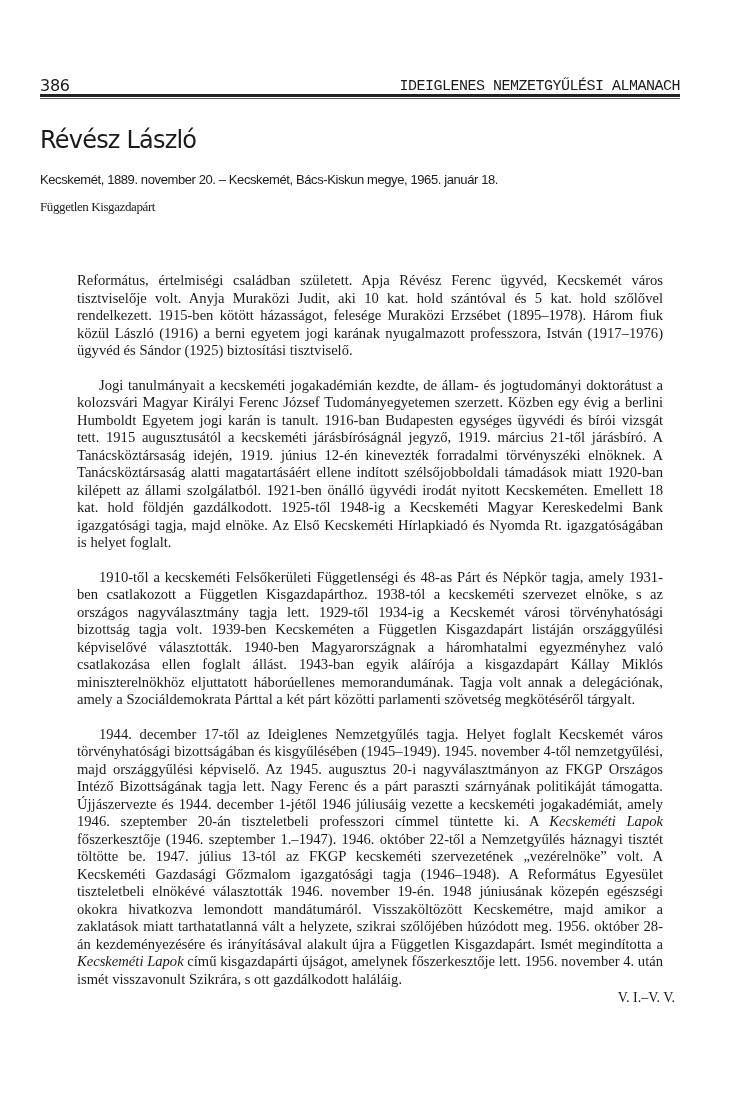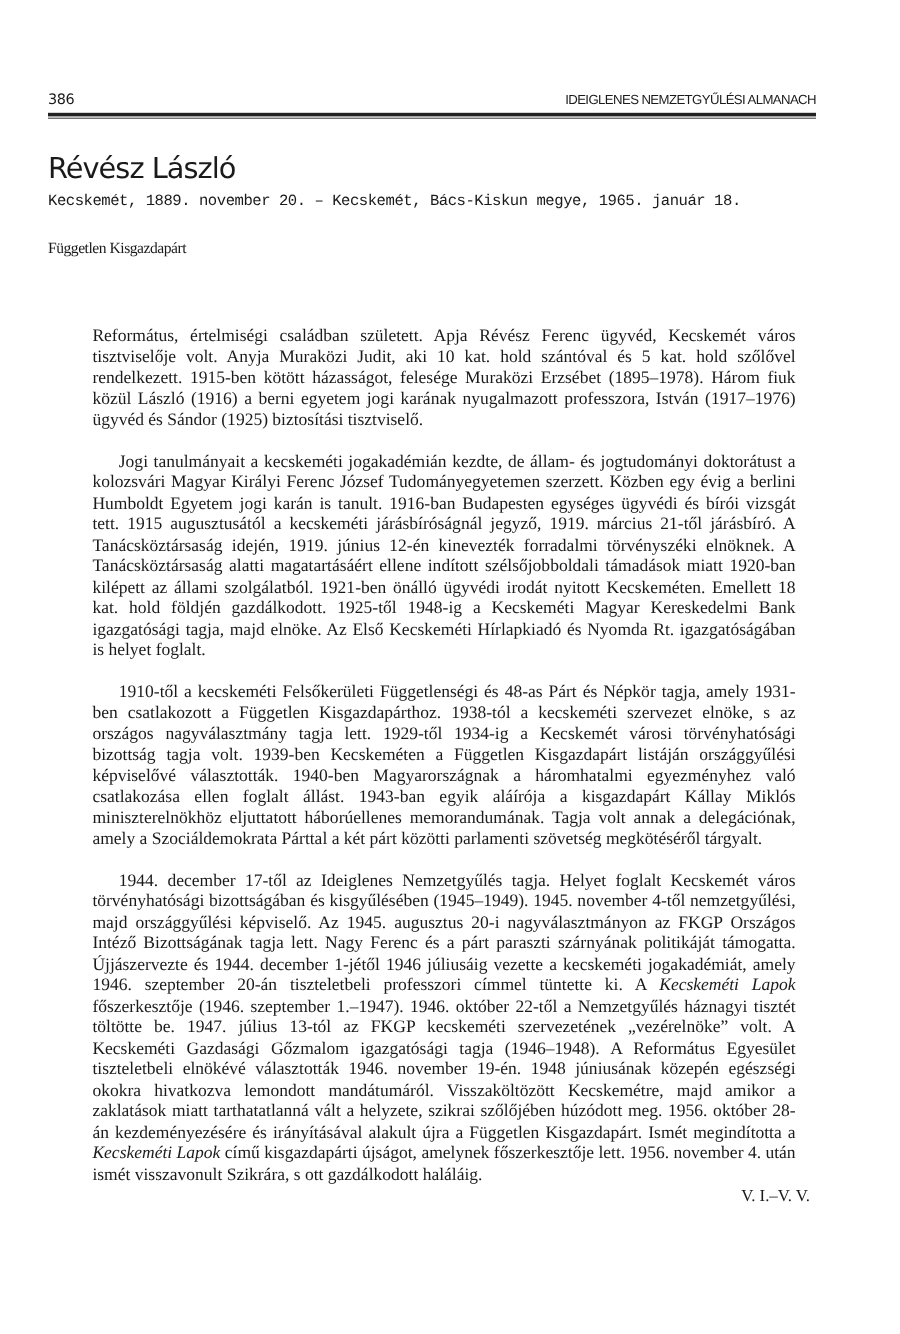--- a/index.html
+++ b/index.html
@@ -1,22 +1,22 @@
 <!DOCTYPE html>
 <html><head>
 <meta charset="utf-8">
 <style>
   html, body { margin:0; padding:0; background:#fff; }
   body { width:750px; height:1112px; position:relative; overflow:hidden; color:#1a1a1a; }
-  .page-number { position:absolute; left:40px; top:76px; font-family:"DejaVu Sans", sans-serif; font-size:12px; letter-spacing:-0.3px; }
-  .running-head { position:absolute; right:70px; top:78px; font-family:Liberation Sans, sans-serif; font-size:11px; letter-spacing:-0.5px; text-transform:uppercase;padding-left:40px; }
+  .page-number { position:absolute; left:40px; top:76px; font-family:"DejaVu Sans", sans-serif; font-size:16px; letter-spacing:-0.3px; }
+  .running-head { position:absolute; right:70px; top:78px; font-family:Liberation Mono, monospace; font-size:15px; letter-spacing:-0.5px; text-transform:uppercase;padding-left:40px; }
   .rule-thick { position:absolute; left:40px; right:70px; top:94px; height:3px; background:#222; }
   .rule-thin { position:absolute; left:40px; right:70px; top:98px; height:1px; background:#555; }
   .name { position:absolute; left:40px; top:126px; font-family:"DejaVu Sans", sans-serif; font-size:24px; font-weight:normal; letter-spacing:-0.8px; margin:0; }
-  .dates { position:absolute; left:40px; top:160px; font-family:Liberation Mono, monospace; font-size:13px; letter-spacing:-0.4px; }
+  .dates { position:absolute; left:40px; top:172px; font-family:Liberation Sans, sans-serif; font-size:13px; letter-spacing:-0.4px; }
   .party { position:absolute; left:40px; top:199px; font-family:Liberation Serif, serif; font-size:13px; letter-spacing:-0.4px; }
   .body { position:absolute; left:60px; top:255px; width:620px; font-family:"Liberation Serif", serif; font-size:14.6px; line-height:17.5px; text-align:justify; }
   .body p { margin:17px; text-indent:0; }
   .body p + p { text-indent:22px; }
   .signature { position:absolute; right:75px; top:980px; font-family:"Liberation Serif", serif; font-size:14px;margin-top:10px; }
 </style>
 </head>
 <body>
 
 <div>

